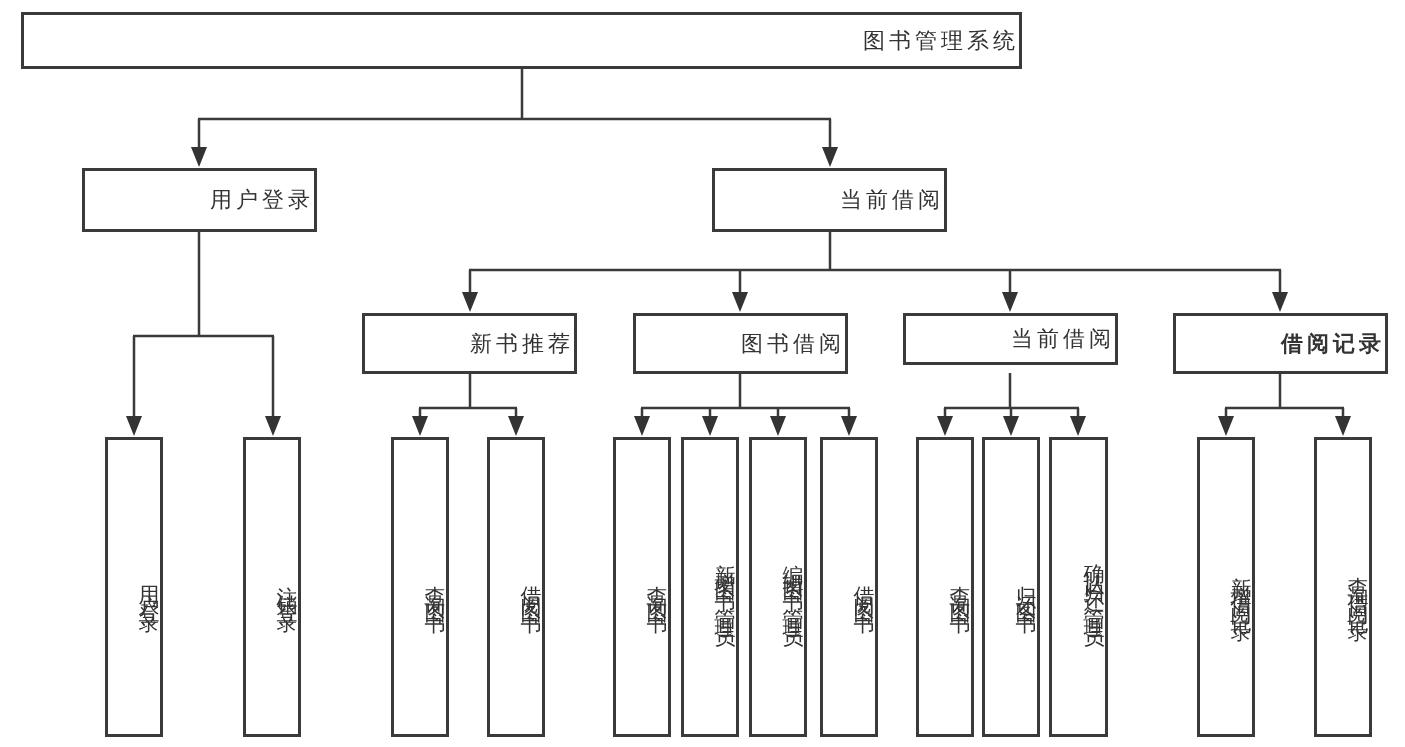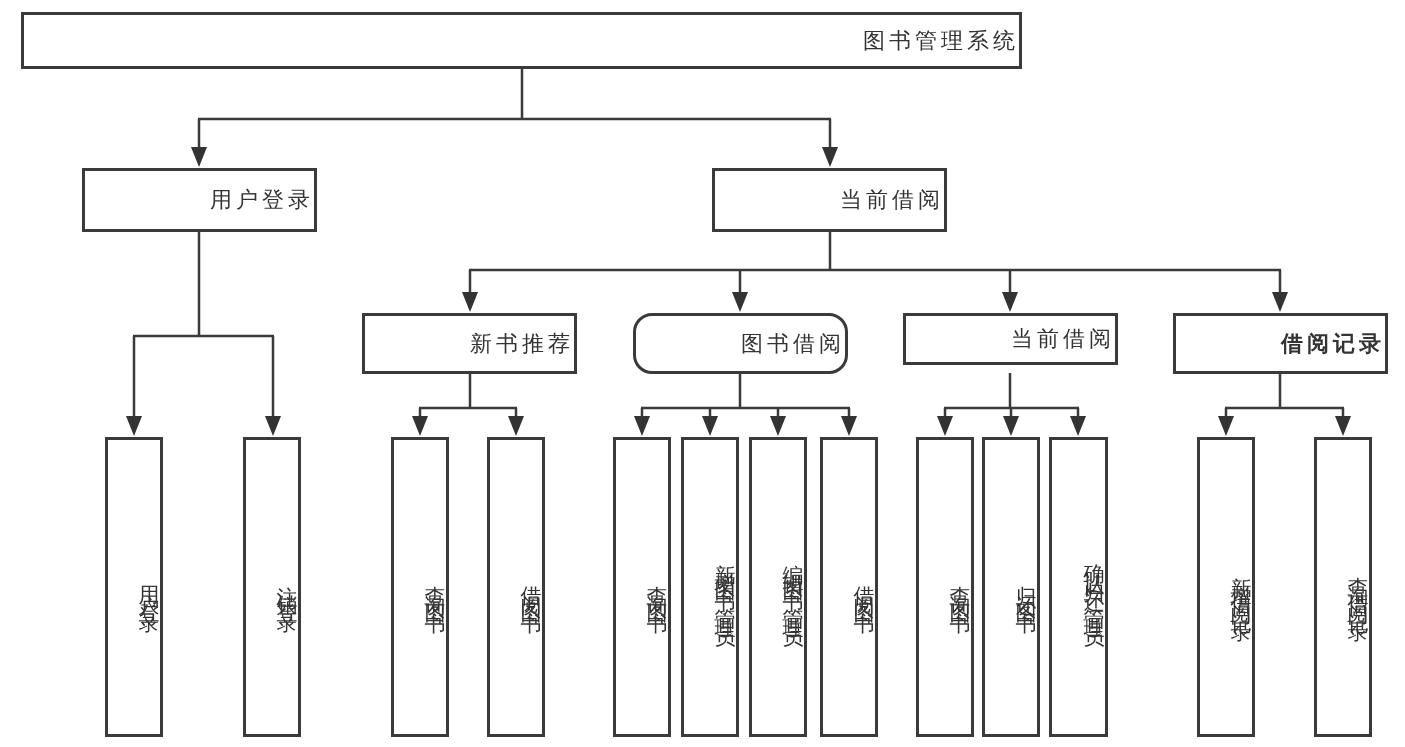--- a/index.html
+++ b/index.html
@@ -72,21 +72,21 @@
   <div class="node hbox" style="left:82px;top:168px;width:235px;height:64px;">
     <span class="lbl">用户登录</span>
   </div>
   <div class="node hbox" style="left:712px;top:168px;width:235px;height:64px;">
     <span class="lbl">当前借阅</span>
   </div>
 
   <div class="node hbox" style="left:362px;top:313px;width:215px;height:61px;">
     <span class="lbl">新书推荐</span>
   </div>
-  <div class="node hbox" style="left:633px;top:313px;width:215px;height:61px;border-radius:19px;">
+  <div class="node hbox" style="left:633px;top:313px;width:215px;height:61px;">
     <span class="lbl">图书借阅</span>
   </div>
   <div class="node hbox" style="left:903px;top:313px;width:215px;height:52px;">
     <span class="lbl">当前借阅</span>
   </div>
   <div class="node hbox" style="left:1173px;top:313px;width:215px;height:61px;font-weight:bold;">
     <span class="lbl">借阅记录</span>
   </div>
 
   <div class="node leaf" style="left:105px;top:437px;width:58px;height:300px;">

